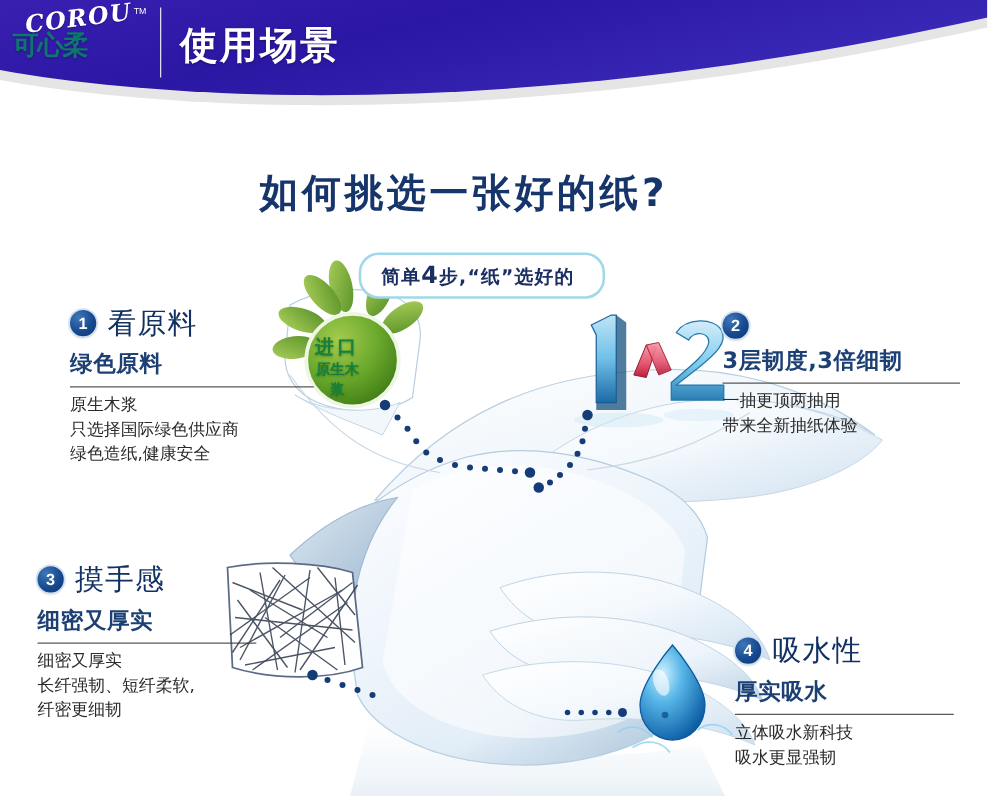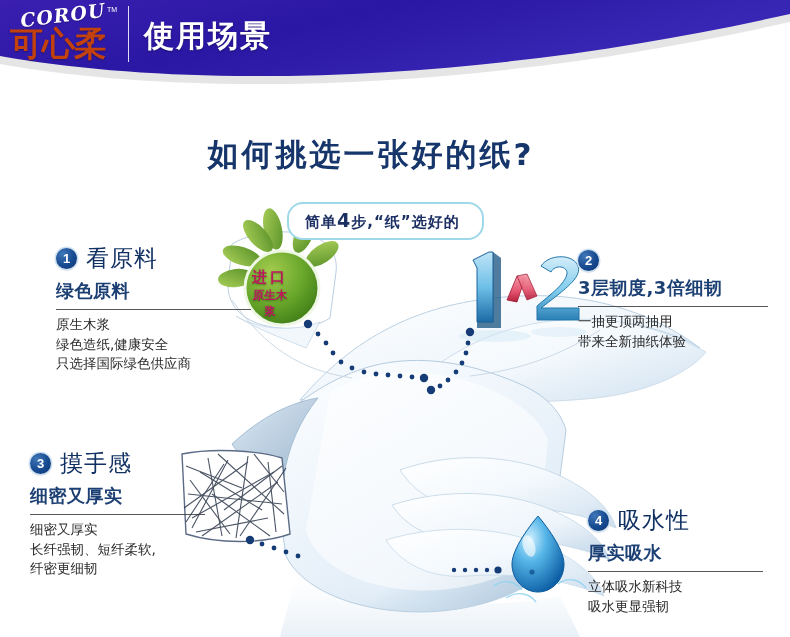--- a/index.html
+++ b/index.html
@@ -21,21 +21,21 @@
     font-size:19px;color:#ffffff;letter-spacing:1px;
     transform:rotate(-7deg);
     text-shadow:0 1px 1px rgba(0,0,0,.25);
   }
   .logo-tm{
     position:absolute;left:99px;top:4px;font-size:7px;color:#fff;
     font-family:"Liberation Sans",sans-serif;
   }
   .logo-cn{
     position:absolute;left:2px;top:20px;
-    font-size:33px;font-weight:bold;color:#c2410c;
+    font-size:21px;font-weight:bold;color:#0f766e;
     font-family:"DejaVu Sans","Liberation Sans",sans-serif;
     letter-spacing:-1px;
     text-shadow:0 1px 2px rgba(0,0,0,.3);
     white-space:nowrap;
   }
   .logo-divider{
     position:absolute;left:128px;top:6px;width:1px;height:56px;
     background:rgba(255,255,255,.85);
   }
   .header-title{
@@ -96,21 +96,21 @@
   #feature-2{left:578px;top:250px;width:205px;}
   #feature-2 .feat-rule{width:190px;}
   #feature-3{left:30px;top:448px;width:200px;}
   #feature-3 .feat-rule{width:175px;}
   #feature-4{left:588px;top:505px;width:195px;}
   #feature-4 .feat-rule{width:175px;}
 
   
   .green-badge-label{
     position:absolute;left:248px;top:268px;width:44px;text-align:center;
-    color:#be185d;font-family:"DejaVu Sans","Liberation Sans",sans-serif;
+    color:#15803d;font-family:"DejaVu Sans","Liberation Sans",sans-serif;
     text-shadow:0 1px 2px rgba(0,60,0,.45);
   }
   .green-badge-label .gb-1{font-size:15px;font-weight:bold;letter-spacing:3px;line-height:19px;}
   .green-badge-label .gb-2{font-size:11.5px;font-weight:bold;letter-spacing:0px;line-height:16px;}
 </style>
 </head>
 <body>
 
 <div id="page">
 
@@ -345,22 +345,22 @@
 
   <div class="feature" id="feature-1">
     <div class="feat-head">
       <div class="num-badge">1</div>
       <div class="feat-title">看原料</div>
     </div>
     <div class="feat-sub">绿色原料</div>
     <div class="feat-rule"></div>
     <div class="feat-body">
       <div>原生木浆</div>
+      <div>只选择国际绿色供应商</div>
       <div>绿色造纸,健康安全</div>
-      <div>只选择国际绿色供应商</div>
     </div>
   </div>
 
   <div class="feature" id="feature-2">
     <div class="feat-head">
       <div class="num-badge">2</div>
     </div>
     <div class="feat-sub">3层韧度,3倍细韧</div>
     <div class="feat-rule"></div>
     <div class="feat-body">

